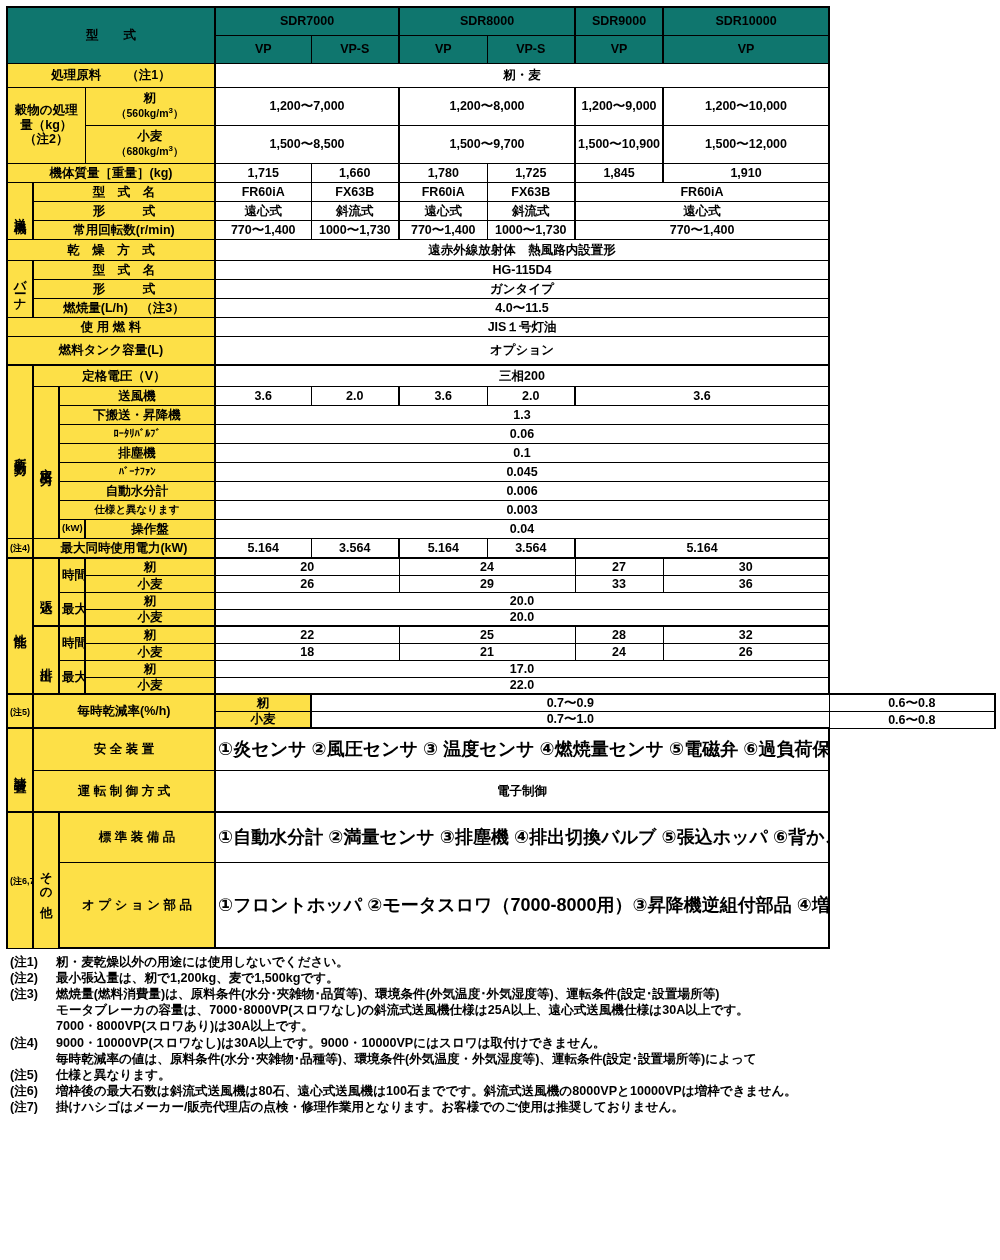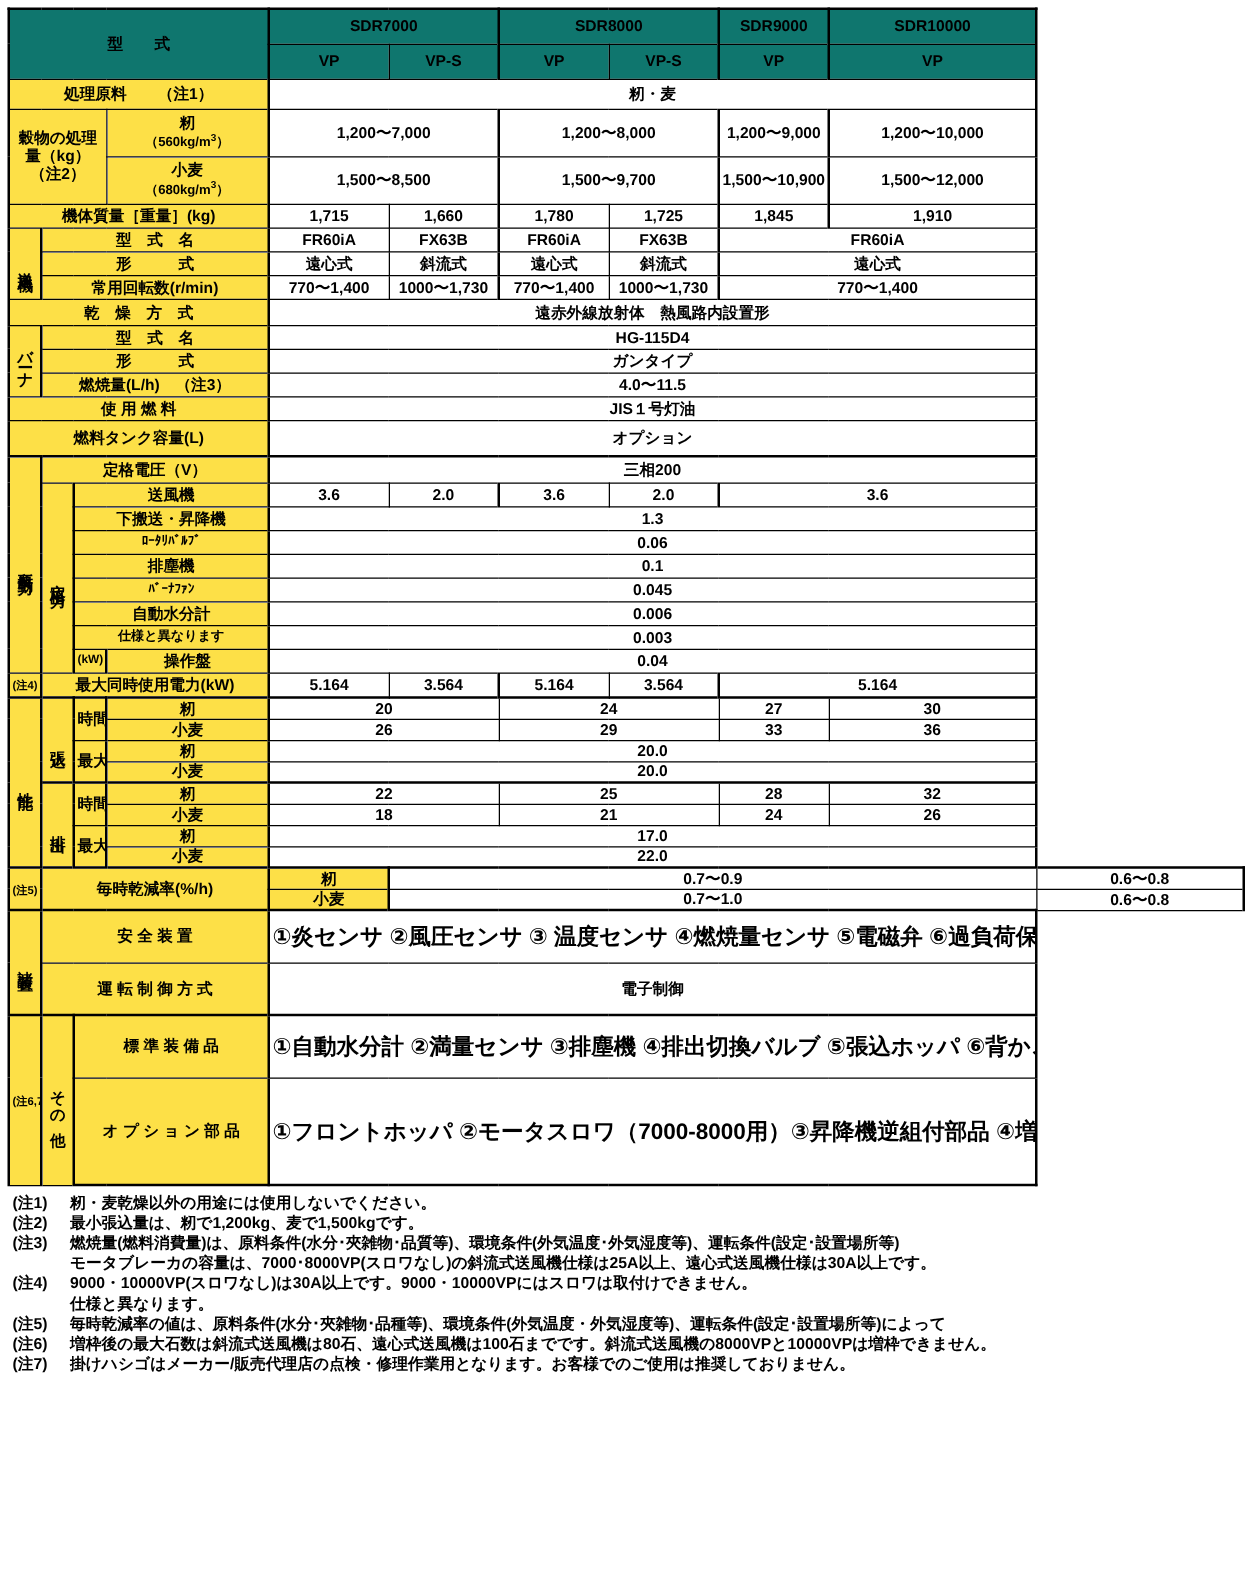--- a/index.html
+++ b/index.html
@@ -404,29 +404,30 @@
       <div class="fn-tag">(注3)</div>
       <div class="fn-body">
         <div>燃焼量(燃料消費量)は、原料条件(水分･夾雑物･品質等)、環境条件(外気温度･外気湿度等)、運転条件(設定･設置場所等)</div>
       </div>
     </div>
 
     <div class="fn">
       <div class="fn-tag">(注4)</div>
       <div class="fn-body">
         <div>モータブレーカの容量は、7000･8000VP(スロワなし)の斜流式送風機仕様は25A以上、遠心式送風機仕様は30A以上です。</div>
+        <div class="fn-ind">7000・8000VP(スロワあり)は30A以上です。</div>
         <div class="fn-ind">9000・10000VP(スロワなし)は30A以上です。9000・10000VPにはスロワは取付けできません。</div>
       </div>
     </div>
 
     <div class="fn">
       <div class="fn-tag">(注5)</div>
       <div class="fn-body">
+        <div class="fn-ind">毎時乾減率の値は、原料条件(水分･夾雑物･品種等)、環境条件(外気温度・外気湿度等)、運転条件(設定･設置場所等)によって</div>
         <div class="fn-ind">仕様と異なります。</div>
-        <div class="fn-ind">毎時乾減率の値は、原料条件(水分･夾雑物･品種等)、環境条件(外気温度・外気湿度等)、運転条件(設定･設置場所等)によって</div>
       </div>
     </div>
 
     <div class="fn">
       <div class="fn-tag">(注6)</div>
       <div class="fn-body">
         <div>増枠後の最大石数は斜流式送風機は80石、遠心式送風機は100石までです。斜流式送風機の8000VPと10000VPは増枠できません。</div>
       </div>
     </div>
 

